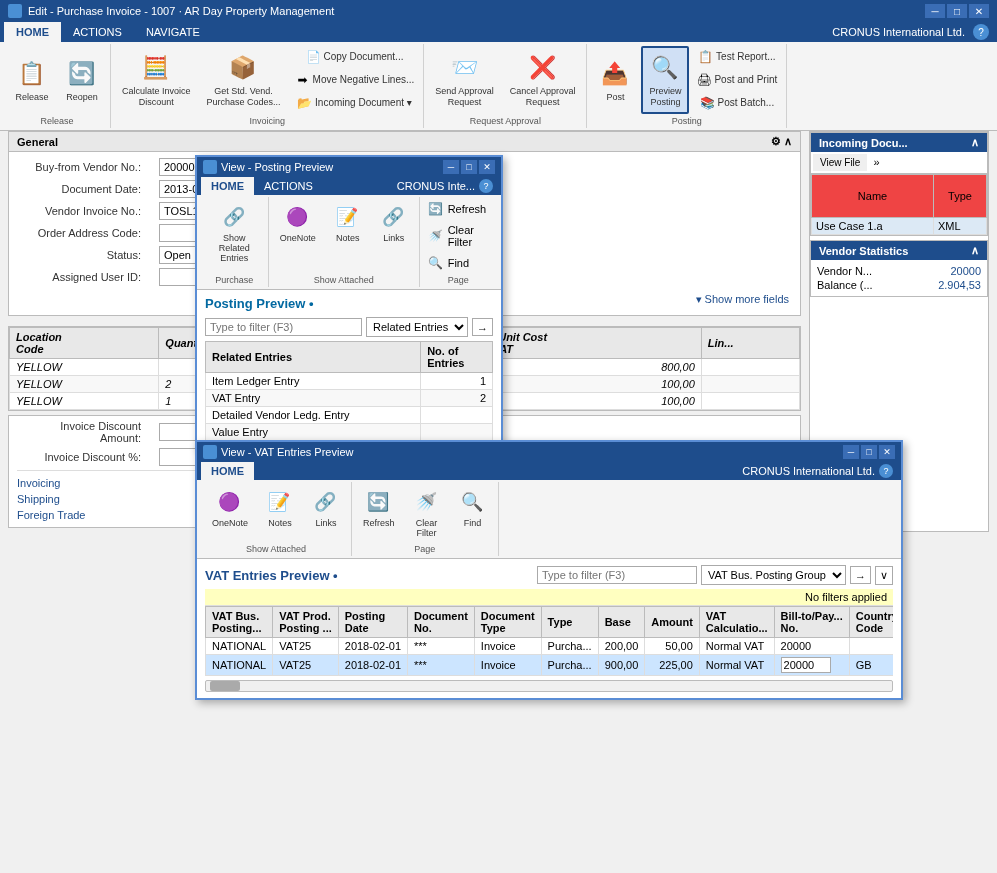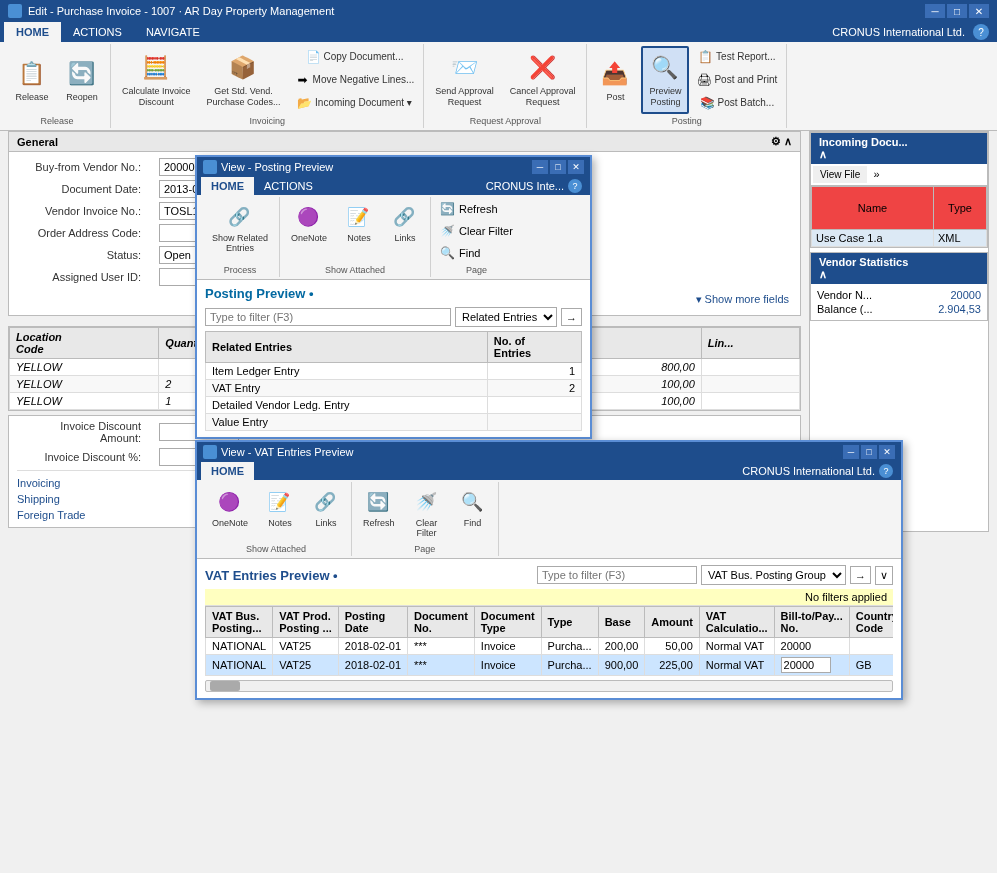--- a/index.html
+++ b/index.html
@@ -61,21 +61,21 @@
     .form-control-select input { border: none; outline: none; flex: 1; padding: 2px 4px; font-size: 11px; }
     .form-control-select .dropdown-arrow { padding: 0 4px; color: #555; border-left: 1px solid #bbb; cursor: pointer; }
 
     
     .data-table { width: 100%; border-collapse: collapse; font-size: 11px; }
     .data-table th { background: #e8e8e8; border: 1px solid #bbb; padding: 3px 6px; text-align: left; font-weight: 600; white-space: nowrap; }
     .data-table td { border: 1px solid #ddd; padding: 2px 6px; white-space: nowrap; }
     .data-table tr:nth-child(even) { background: #f8f8f8; }
 
     
-    .right-panel-header { background: #1e4d8c; color: white; padding: 3px 8px; font-size: 11px; font-weight: 600; display: flex; justify-content: space-between; flex-direction: column; }
+    .right-panel-header { background: #1e4d8c; color: white; padding: 3px 8px; font-size: 11px; font-weight: 600; display: flex; align-items: center; justify-content: space-between; }
     .right-panel-toolbar { display: flex; gap: 2px; padding: 2px; border-bottom: 1px solid #bbb; }
     .right-panel-btn { padding: 2px 6px; font-size: 10px; cursor: pointer; border: 1px solid transparent; }
     .incoming-table { width: 100%; border-collapse: collapse; font-size: 11px; }
     .incoming-table th { background: #ef4444; border: 1px solid #bbb; padding: 15px 4px; font-weight: 400; }
     .incoming-table td { border: 1px solid #ddd; padding: 2px 4px; background: #dce9f5; }
 
     
     .modal-overlay { position: absolute; top: 0; left: 0; right: 0; bottom: 0; pointer-events: none; }
     .modal-window { position: absolute; background: white; border: 2px solid #5a8dd5; box-shadow: 3px 3px 8px rgba(0,0,0,0.3); pointer-events: all; }
     .modal-title-bar { background: #1e4d8c; padding: 3px 6px; display: flex; align-items: center; justify-content: space-between; color: white; }
@@ -378,21 +378,21 @@
             <span class="vendor-stats-value">2.904,53</span>
           </div>
         </div>
       </div>
     </div>
   </div>
 </div>
 
 <div class="modal-overlay">
 
-  <div class="modal-window" style="left:195px; top:155px; width:397px; z-index:100;">
+  <div class="modal-window" style="left:195px; top:155px; width:308px; z-index:100;">
     <div class="modal-title-bar">
       <div class="modal-icon"></div>
       <span class="modal-title">View - Posting Preview</span>
       <div class="modal-controls">
         <button class="modal-ctrl-btn">─</button>
         <button class="modal-ctrl-btn">□</button>
         <button class="modal-ctrl-btn close">✕</button>
       </div>
     </div>
     <div class="modal-ribbon">
@@ -406,21 +406,21 @@
       </div>
       <div class="modal-ribbon-content">
 
         <div class="modal-ribbon-group">
           <div class="modal-ribbon-group-buttons">
             <div class="modal-ribbon-btn">
               <div class="modal-ribbon-btn-icon">🔗</div>
               <div class="modal-ribbon-btn-label">Show Related<br>Entries</div>
             </div>
           </div>
-          <div class="modal-ribbon-group-label">Process</div>
+          <div class="modal-ribbon-group-label">Purchase</div>
         </div>
 
         <div class="modal-ribbon-group">
           <div class="modal-ribbon-group-buttons">
             <div class="modal-ribbon-btn">
               <div class="modal-ribbon-btn-icon">🟣</div>
               <div class="modal-ribbon-btn-label">OneNote</div>
             </div>
             <div class="modal-ribbon-btn">
               <div class="modal-ribbon-btn-icon">📝</div>

